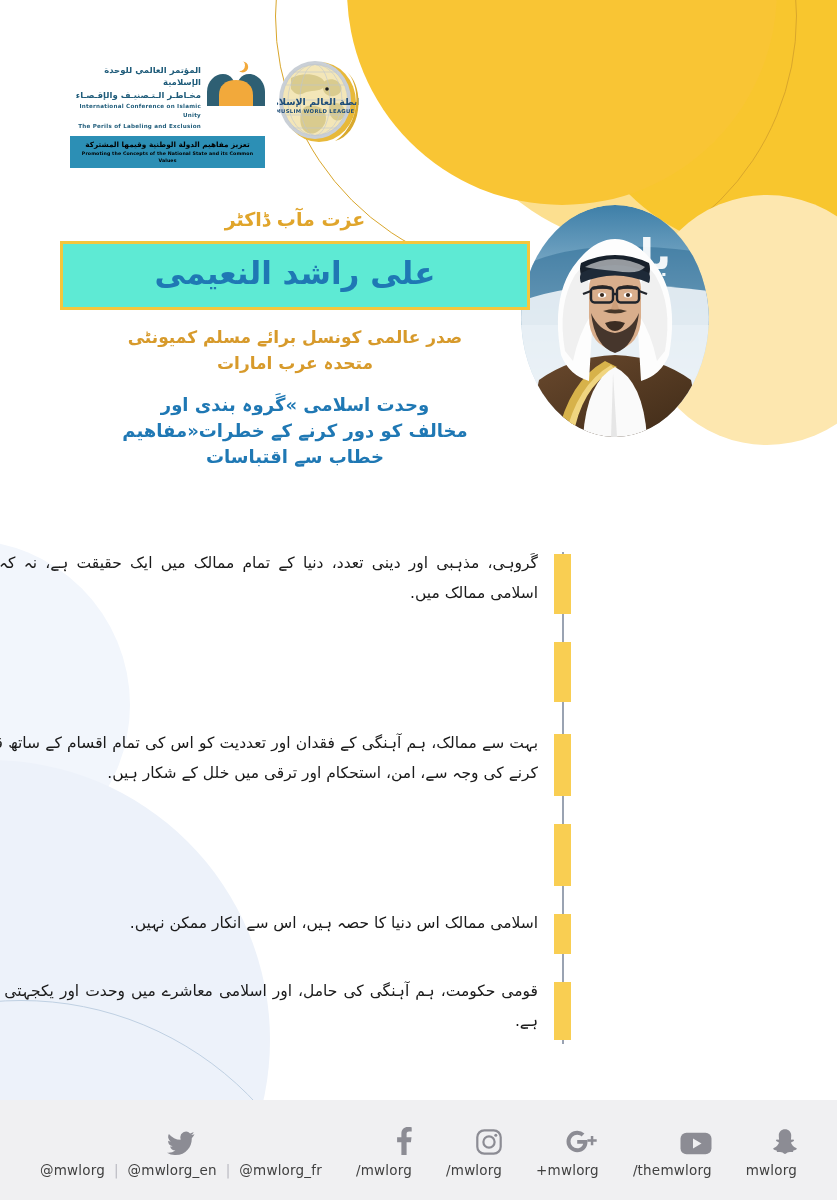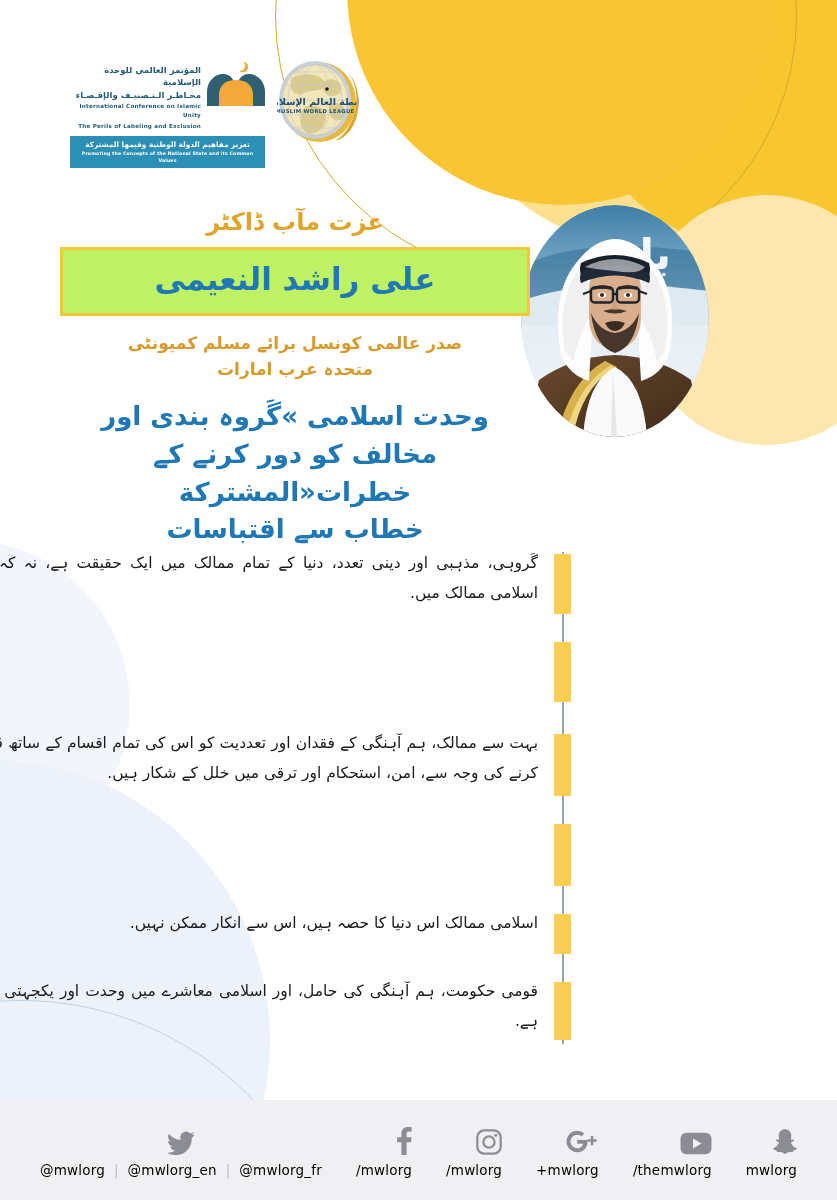--- a/index.html
+++ b/index.html
@@ -66,49 +66,49 @@
   .ll-ar1{font-size:8.5px;color:#1F5C7A;font-weight:bold;line-height:1.45;letter-spacing:.2px;}
   .ll-ar2{font-size:8.5px;color:#1F5C7A;font-weight:bold;line-height:1.45;letter-spacing:1.2px;}
   .ll-en{direction:ltr;text-align:right;font-size:5.6px;color:#1F5C7A;font-weight:bold;line-height:1.7;letter-spacing:.25px;margin-top:1px;}
   .ll-mark{width:58px;height:42px;position:relative;flex:0 0 58px;}
   .ll-mark .moon{
     position:absolute;left:27px;top:-4px;width:11px;height:11px;border-radius:50%;
     box-shadow:3.2px 1.4px 0 0 #F2A93B;background:transparent;
   }
   .ll-mark .arches{position:absolute;left:0;top:9px;width:58px;height:33px;}
   .ll-banner{
-    margin-top:5px;background:#2C8FB5;color:#ffffff;text-align:center;
+    margin-top:5px;background:#2C8FB5;color:#000000;text-align:center;
     padding:4px 4px 4px;width:195px;box-sizing:border-box;
   }
   .ll-banner .b-ar{font-size:7.3px;font-weight:bold;line-height:1.3;direction:rtl;}
   .ll-banner .b-en{font-size:4.7px;font-weight:bold;line-height:1.4;direction:ltr;margin-top:1px;letter-spacing:.1px;}
 
   .logo-right{position:absolute;left:277px;top:0px;width:82px;height:86px;}
 
   
   .portrait{
     position:absolute;right:128px;top:205px;width:188px;height:232px;
     border-radius:50% 50% 50% 50% / 48% 48% 52% 52%;
     overflow:hidden;
   }
   .portrait svg{display:block;}
 
   
   .titleblock{position:absolute;left:60px;top:208px;width:470px;text-align:center;direction:rtl;}
   .honorific{
-    font-size:24px;color:#E0A52B;font-weight:bold;line-height:1.2;margin-bottom:10px;
+    font-size:19px;color:#E0A52B;font-weight:bold;line-height:1.2;margin-bottom:10px;
     font-family:"DejaVu Sans","Liberation Sans",sans-serif;
   }
   .namebox{
-    border:3px solid #F6C63C;background:#bef264;
+    border:3px solid #F6C63C;background:#5eead4;
     padding:10px 18px 14px;box-sizing:border-box;
   }
   .namebox .nm{font-size:31px;color:#1F78B4;font-weight:bold;line-height:1.25;}
   .role{margin-top:14px;font-size:17px;color:#D79A2B;font-weight:bold;line-height:1.55;}
-  .conf{margin-top:16px;font-size:26px;color:#1F78B4;font-weight:bold;line-height:1.45;}
+  .conf{margin-top:16px;font-size:18px;color:#1F78B4;font-weight:bold;line-height:1.45;}
 
   
   .quotes{position:absolute;left:0;top:548px;width:668px;height:510px;direction:rtl;}
   .rail{
     position:absolute;right:104px;top:4px;width:1.6px;height:492px;background:#9AA3B2;
   }
   .qmark{
     position:absolute;right:97px;width:17px;background:#F9CE52;flex:0 0 17px;
   }
   .qtext{
@@ -117,21 +117,21 @@
     text-align-last:right;direction:rtl;font-weight:500;
   }
 
   
   .footer{
     position:absolute;left:0;bottom:0;width:837px;height:100px;background:#F0F0F2;direction:ltr;
   }
   .f-inner{display:flex;align-items:flex-end;justify-content:center;height:100%;padding-bottom:22px;box-sizing:border-box;gap:0;}
   .f-group{display:flex;flex-direction:column;align-items:flex-end;}
   .f-ico{height:30px;display:flex;align-items:flex-end;justify-content:center;margin-bottom:7px;}
-  .f-lbl{font-size:13.5px;color:#000000;letter-spacing:.2px;font-family:"DejaVu Sans","Liberation Sans",sans-serif;}
+  .f-lbl{font-size:13.5px;color:#404040;letter-spacing:.2px;font-family:"DejaVu Sans","Liberation Sans",sans-serif;}
   .f-handles{display:flex;align-items:center;gap:0;}
   .f-sep{font-size:13.5px;color:#B9B9C0;padding:0 9px;}
   .f-tw{display:flex;flex-direction:column;align-items:center;}
   .f-sp{width:34px;}
   .ico{fill:#8C8C94;}
 </style>
 </head>
 <body>
 
 <div class="page">
@@ -270,21 +270,21 @@
     <div class="honorific">عزت مآب ڈاکٹر</div>
     <div class="namebox">
       <div class="nm">علی راشد النعیمی</div>
     </div>
     <div class="role">
       <div>صدر عالمی کونسل برائے مسلم کمیونٹی</div>
       <div>متحدہ عرب امارات</div>
     </div>
     <div class="conf">
       <div>وحدت اسلامی »گَروہ بندی اور</div>
-      <div>مخالف کو دور کرنے کے خطرات«المشتركة</div>
+      <div>مخالف کو دور کرنے کے خطرات«مفاهيم</div>
       <div>خطاب سے اقتباسات</div>
     </div>
   </div>
 
   <div class="quotes">
     <div class="rail"></div>
 
     <div class="qmark" style="top:6px;height:60px;"></div>
     <div class="qtext" style="top:0px;">گَروہی، مذہبی اور دینی تعدد، دنیا کے تمام ممالک میں ایک حقیقت ہے، نہ کہ صرف اسلامی ممالک میں.</div>
 

